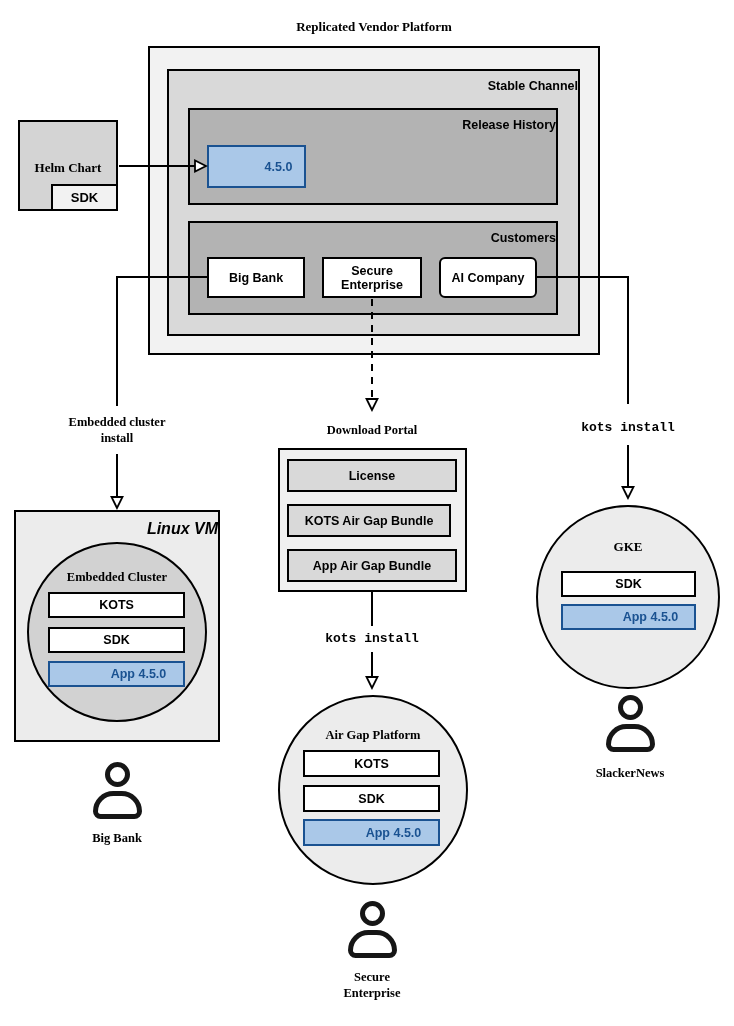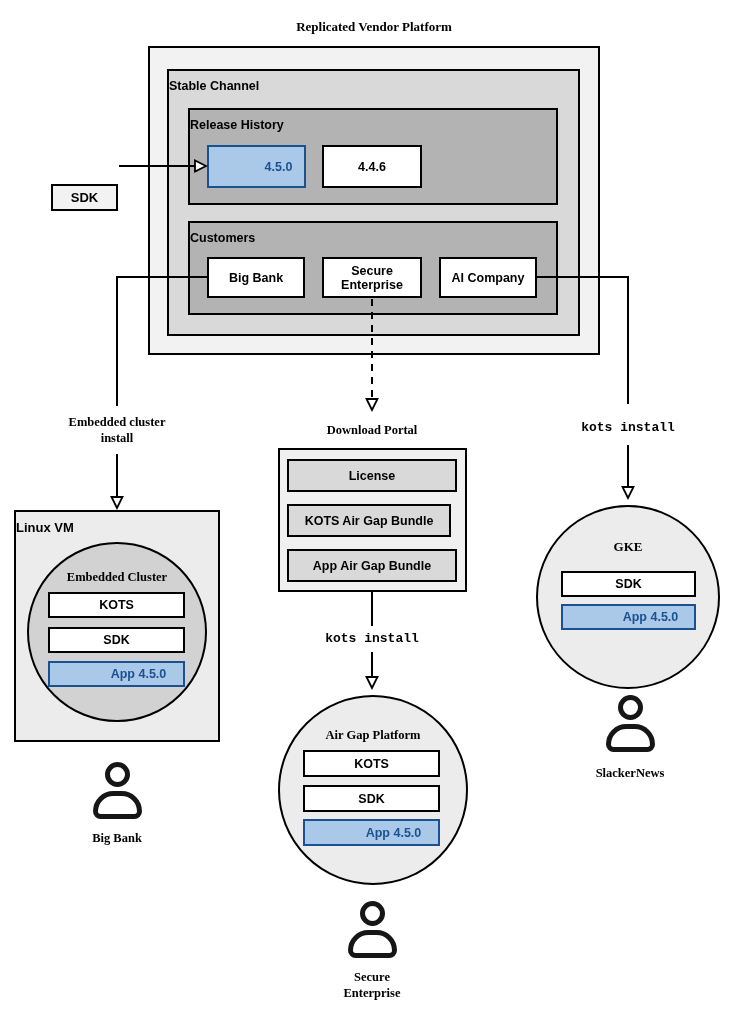--- a/index.html
+++ b/index.html
@@ -3,21 +3,21 @@
 <meta charset="utf-8">
 <style>
   html,body{margin:0;padding:0;background:#fff;}
   body{font-family:"Liberation Sans", sans-serif; color:#000;}
   .canvas{position:relative;width:734px;height:1026px;background:#fff;overflow:hidden;}
   .abs{position:absolute;box-sizing:border-box;}
   .box{position:absolute;box-sizing:border-box;border:2px solid #000;}
   .lbl{position:absolute;box-sizing:border-box;font-weight:bold;font-size:12.5px;text-align:center;line-height:16px;font-family:Liberation Serif, serif;}
   .prewrap{white-space:pre-line;}
   .cell{display:flex;align-items:center;justify-content:center;text-align:center;font-weight:bold;font-size:12.5px;line-height:14px;}
-  .box-title{width:100%;text-align:left;font-weight:bold;font-size:12.5px;margin-top:8px;}
+  .box-title{width:100%;text-align:right;font-weight:bold;font-size:12.5px;margin-top:8px;}
   .mono{font-family:"Liberation Mono", monospace;font-weight:bold;font-size:13px;}
   .white-cell{background:#ffffff;}
   .blue-cell{background:var(--blue_fill,#aac8e8);border-color:var(--blue_border,#1a5291);color:var(--blue_text,#1a5291);padding-left:44px;}
   .circle{border-radius:50%;}
   .overlay{position:absolute;left:0;top:0;z-index:30;pointer-events:none;}
   .person{position:absolute;width:50px;display:flex;flex-direction:column;align-items:center;z-index:5;}
   .p-head{width:15px;height:15px;border:5px solid #161616;border-radius:50%;}
   .p-body{width:49px;height:28px;border:5px solid #161616;border-radius:24px 24px 9px 9px;box-sizing:border-box;margin-top:4px;}
   .z1{z-index:1}.z2{z-index:2}.z3{z-index:3}.z4{z-index:4}.z5{z-index:5}
 </style>
@@ -31,36 +31,38 @@
   <div class="box z1" style="left:148px;top:46px;width:452px;height:309px;background:var(--gray_platform,#f2f2f2);"></div>
 
   <div class="box z2" style="left:167px;top:69px;width:413px;height:267px;background:var(--gray_channel,#d9d9d9);">
     <div class="box-title">Stable Channel</div>
   </div>
 
   <div class="box z3" style="left:188px;top:108px;width:370px;height:97px;background:var(--gray_inner,#b3b3b3);">
     <div class="box-title">Release History</div>
   </div>
   <div class="box cell blue-cell z4" style="left:207px;top:145px;width:99px;height:43px;">4.5.0</div>
-  <div class="box cell white-cell z4" style="left:322px;top:145px;width:100px;height:43px;">4.4.6</div>
 
   <div class="box z3" style="left:188px;top:221px;width:370px;height:94px;background:var(--gray_inner,#b3b3b3);">
     <div class="box-title">Customers</div>
   </div>
   <div class="box cell white-cell z4" style="left:207px;top:257px;width:98px;height:41px;">Big Bank</div>
   <div class="box cell white-cell z4" style="left:322px;top:257px;width:100px;height:41px;">Secure Enterprise</div>
-  <div class="box cell white-cell z4" style="left:439px;top:257px;width:98px;height:41px;">AI Company</div>
+  <div class="box cell white-cell z4" style="left:439px;top:257px;width:98px;height:41px;border-radius:6px;">AI Company</div>
 
+  <div class="box z4" style="left:18px;top:120px;width:100px;height:91px;background:var(--gray_helm,#d4d4d4);">
+    <div class="lbl" style="left:0;top:38px;width:96px;font-size:13px;">Helm Chart</div>
+  </div>
   <div class="box cell z5" style="left:51px;top:184px;width:67px;height:27px;background:#f2f2f2;font-size:13px;">SDK</div>
 
   <div class="lbl prewrap" style="left:42px;top:414px;width:150px;">Embedded cluster
 install</div>
 
   <div class="box z1" style="left:14px;top:510px;width:206px;height:232px;background:var(--gray_node,#ececec);">
-    <div class="box-title" style="font-size:13px;">Linux VM</div>
+    <div class="box-title" style="font-size:16px;font-style:italic;">Linux VM</div>
   </div>
   <div class="box circle z2" style="left:27px;top:542px;width:180px;height:180px;background:var(--gray_cluster_circle,#d2d2d2);"></div>
   <div class="lbl z3 abs" style="left:57px;top:569px;width:120px;">Embedded Cluster</div>
   <div class="box cell white-cell z3" style="left:48px;top:592px;width:137px;height:26px;">KOTS</div>
   <div class="box cell white-cell z3" style="left:48px;top:627px;width:137px;height:26px;">SDK</div>
   <div class="box cell blue-cell z3" style="left:48px;top:661px;width:137px;height:26px;">App 4.5.0</div>
 
   <div class="person" style="left:92px;top:762px;">
     <div class="p-head"></div>
     <div class="p-body"></div>

